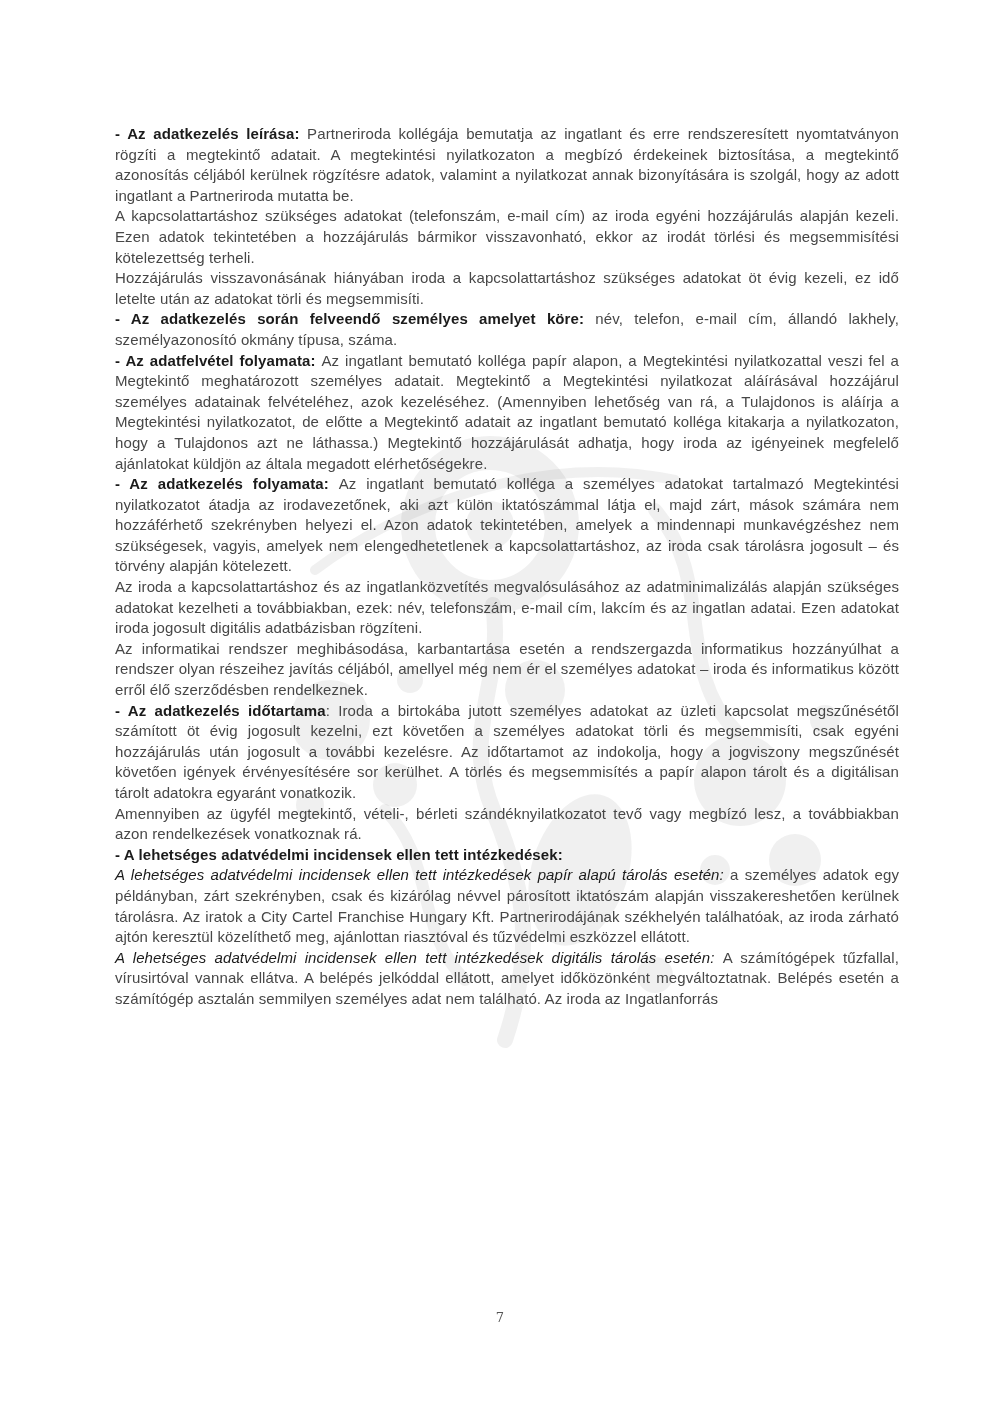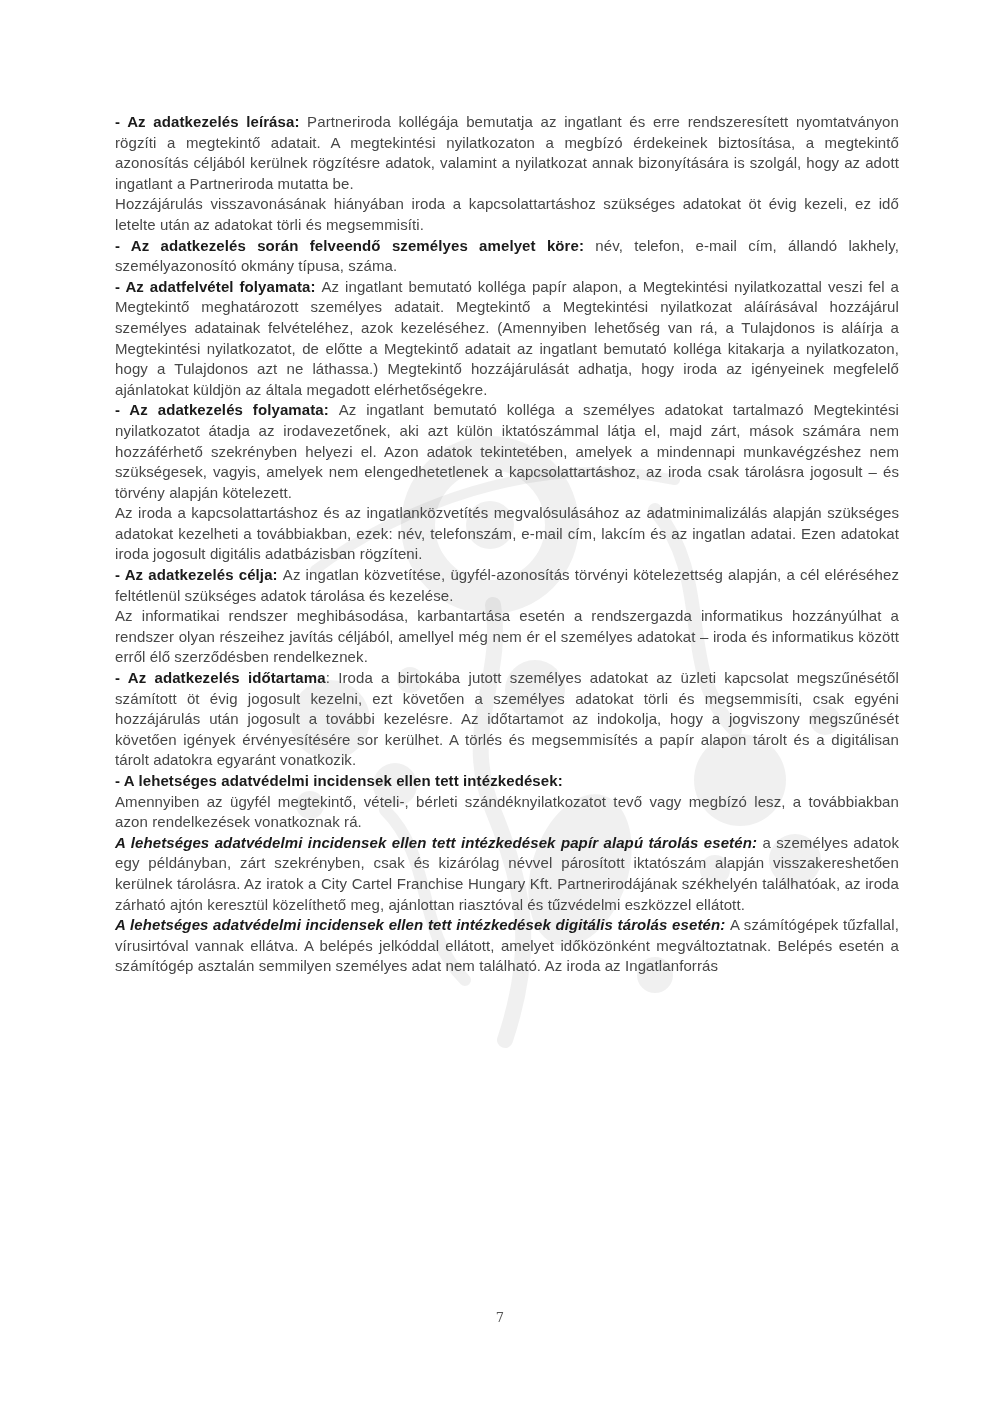--- a/index.html
+++ b/index.html
@@ -19,30 +19,30 @@
   .page{
     position:absolute;inset:0;overflow:hidden;
     background:var(--page-background);
   }
   .watermark{
     position:absolute;left:235px;top:390px;
     width:690px;height:690px;
     pointer-events:none;
   }
   .content{
-    position:absolute;left:115px;top:112px;width:784px;
+    position:absolute;left:115px;top:124px;width:784px;
     text-align:justify;
     font-size:15px;line-height:20.6px;
     letter-spacing:0.1px;
     color:var(--text);
     text-justify:inter-word;
   }
   .para{margin:0;}
   .bold{font-weight:bold;color:var(--heading);}
-  .bold-italic{font-weight:bold;font-style:italic;color:var(--heading);margin-top:12px;}
+  .bold-italic{font-weight:normal;font-style:italic;color:var(--heading);margin-top:12px;}
   .page-number{
     position:absolute;top:1310px;left:0;width:100%;
     text-align:center;
     font-family:"DejaVu Serif", serif;
     font-size:13px;color:var(--page-number);
   }
 </style>
 </head>
 <body>
 
@@ -67,29 +67,29 @@
       <circle cx="560" cy="470" r="26"></circle>
       <circle cx="480" cy="480" r="15"></circle>
       <circle cx="590" cy="330" r="15"></circle>
       <circle cx="420" cy="585" r="18"></circle>
       <ellipse cx="345" cy="480" rx="48" ry="78" transform="rotate(18 345 480)"></ellipse>
     </g>
   </svg>
 
   <div class="content">
       <p class="para"><span class="bold">- Az adatkezelés leírása: </span><span>Partneriroda kollégája bemutatja az ingatlant és erre rendszeresített nyomtatványon rögzíti a megtekintő adatait. A megtekintési nyilatkozaton a megbízó érdekeinek biztosítása, a megtekintő azonosítás céljából kerülnek rögzítésre adatok, valamint a nyilatkozat annak bizonyítására is szolgál, hogy az adott ingatlant a Partneriroda mutatta be.</span></p>
+      <p class="para"><span>A kapcsolattartáshoz szükséges adatokat (telefonszám, e-mail cím) az iroda egyéni hozzájárulás alapján kezeli. Ezen adatok tekintetében a hozzájárulás bármikor visszavonható, ekkor az irodát törlési és megsemmisítési kötelezettség terheli.</span></p>
       <p class="para"><span>Hozzájárulás visszavonásának hiányában iroda a kapcsolattartáshoz szükséges adatokat öt évig kezeli, ez idő letelte után az adatokat törli és megsemmisíti.</span></p>
       <p class="para"><span class="bold">- Az adatkezelés során felveendő személyes amelyet köre: </span><span>név, telefon, e-mail cím, állandó lakhely, személyazonosító okmány típusa, száma.</span></p>
       <p class="para"><span class="bold">- Az adatfelvétel folyamata: </span><span>Az ingatlant bemutató kolléga papír alapon, a Megtekintési nyilatkozattal veszi fel a Megtekintő meghatározott személyes adatait. Megtekintő a Megtekintési nyilatkozat aláírásával hozzájárul személyes adatainak felvételéhez, azok kezeléséhez. (Amennyiben lehetőség van rá, a Tulajdonos is aláírja a Megtekintési nyilatkozatot, de előtte a Megtekintő adatait az ingatlant bemutató kolléga kitakarja a nyilatkozaton, hogy a Tulajdonos azt ne láthassa.) Megtekintő hozzájárulását adhatja, hogy iroda az igényeinek megfelelő ajánlatokat küldjön az általa megadott elérhetőségekre.</span></p>
       <p class="para"><span class="bold">- Az adatkezelés folyamata: </span><span>Az ingatlant bemutató kolléga a személyes adatokat tartalmazó Megtekintési nyilatkozatot átadja az irodavezetőnek, aki azt külön iktatószámmal látja el, majd zárt, mások számára nem hozzáférhető szekrényben helyezi el. Azon adatok tekintetében, amelyek a mindennapi munkavégzéshez nem szükségesek, vagyis, amelyek nem elengedhetetlenek a kapcsolattartáshoz, az iroda csak tárolásra jogosult – és törvény alapján kötelezett.</span></p>
       <p class="para"><span>Az iroda a kapcsolattartáshoz és az ingatlanközvetítés megvalósulásához az adatminimalizálás alapján szükséges adatokat kezelheti a továbbiakban, ezek: név, telefonszám, e-mail cím, lakcím és az ingatlan adatai. Ezen adatokat iroda jogosult digitális adatbázisban rögzíteni.</span></p>
-      <p class="para"><span class="bold">- Az adatkezelés célja: </span><span>Az ingatlan közvetítése, ügyfél-azonosítás törvényi kötelezettség alapján, a cél eléréséhez feltétlenül szükséges adatok tárolása és kezelése.</span></p>
       <p class="para"><span>Az informatikai rendszer meghibásodása, karbantartása esetén a rendszergazda informatikus hozzányúlhat a rendszer olyan részeihez javítás céljából, amellyel még nem ér el személyes adatokat – iroda és informatikus között erről élő szerződésben rendelkeznek.</span></p>
       <p class="para"><span class="bold">- Az adatkezelés időtartama</span><span>: Iroda a birtokába jutott személyes adatokat az üzleti kapcsolat megszűnésétől számított öt évig jogosult kezelni, ezt követően a személyes adatokat törli és megsemmisíti, csak egyéni hozzájárulás után jogosult a további kezelésre. Az időtartamot az indokolja, hogy a jogviszony megszűnését követően igények érvényesítésére sor kerülhet. A törlés és megsemmisítés a papír alapon tárolt és a digitálisan tárolt adatokra egyaránt vonatkozik.</span></p>
+      <p class="para"><span>Amennyiben az ügyfél megtekintő, vételi-, bérleti szándéknyilatkozatot tevő vagy megbízó lesz, a továbbiakban azon rendelkezések vonatkoznak rá.</span></p>
       <p class="para"><span class="bold">- A lehetséges adatvédelmi incidensek ellen tett intézkedések:</span></p>
-      <p class="para"><span>Amennyiben az ügyfél megtekintő, vételi-, bérleti szándéknyilatkozatot tevő vagy megbízó lesz, a továbbiakban azon rendelkezések vonatkoznak rá.</span></p>
       <p class="para"><span class="bold-italic">A lehetséges adatvédelmi incidensek ellen tett intézkedések papír alapú tárolás esetén: </span><span>a személyes adatok egy példányban, zárt szekrényben, csak és kizárólag névvel párosított iktatószám alapján visszakereshetően kerülnek tárolásra. Az iratok a City Cartel Franchise Hungary Kft.  Partnerirodájának székhelyén találhatóak, az iroda zárható ajtón keresztül közelíthető meg, ajánlottan riasztóval és tűzvédelmi eszközzel ellátott.</span></p>
       <p class="para"><span class="bold-italic">A lehetséges adatvédelmi incidensek ellen tett intézkedések digitális tárolás esetén: </span><span>A számítógépek tűzfallal, vírusirtóval vannak ellátva. A belépés jelkóddal ellátott, amelyet időközönként megváltoztatnak. Belépés esetén a számítógép asztalán semmilyen személyes adat nem található. Az iroda az Ingatlanforrás</span></p>
     </div>
 
   <div class="page-number">7</div>
 
 </div>
 
 </body></html>

